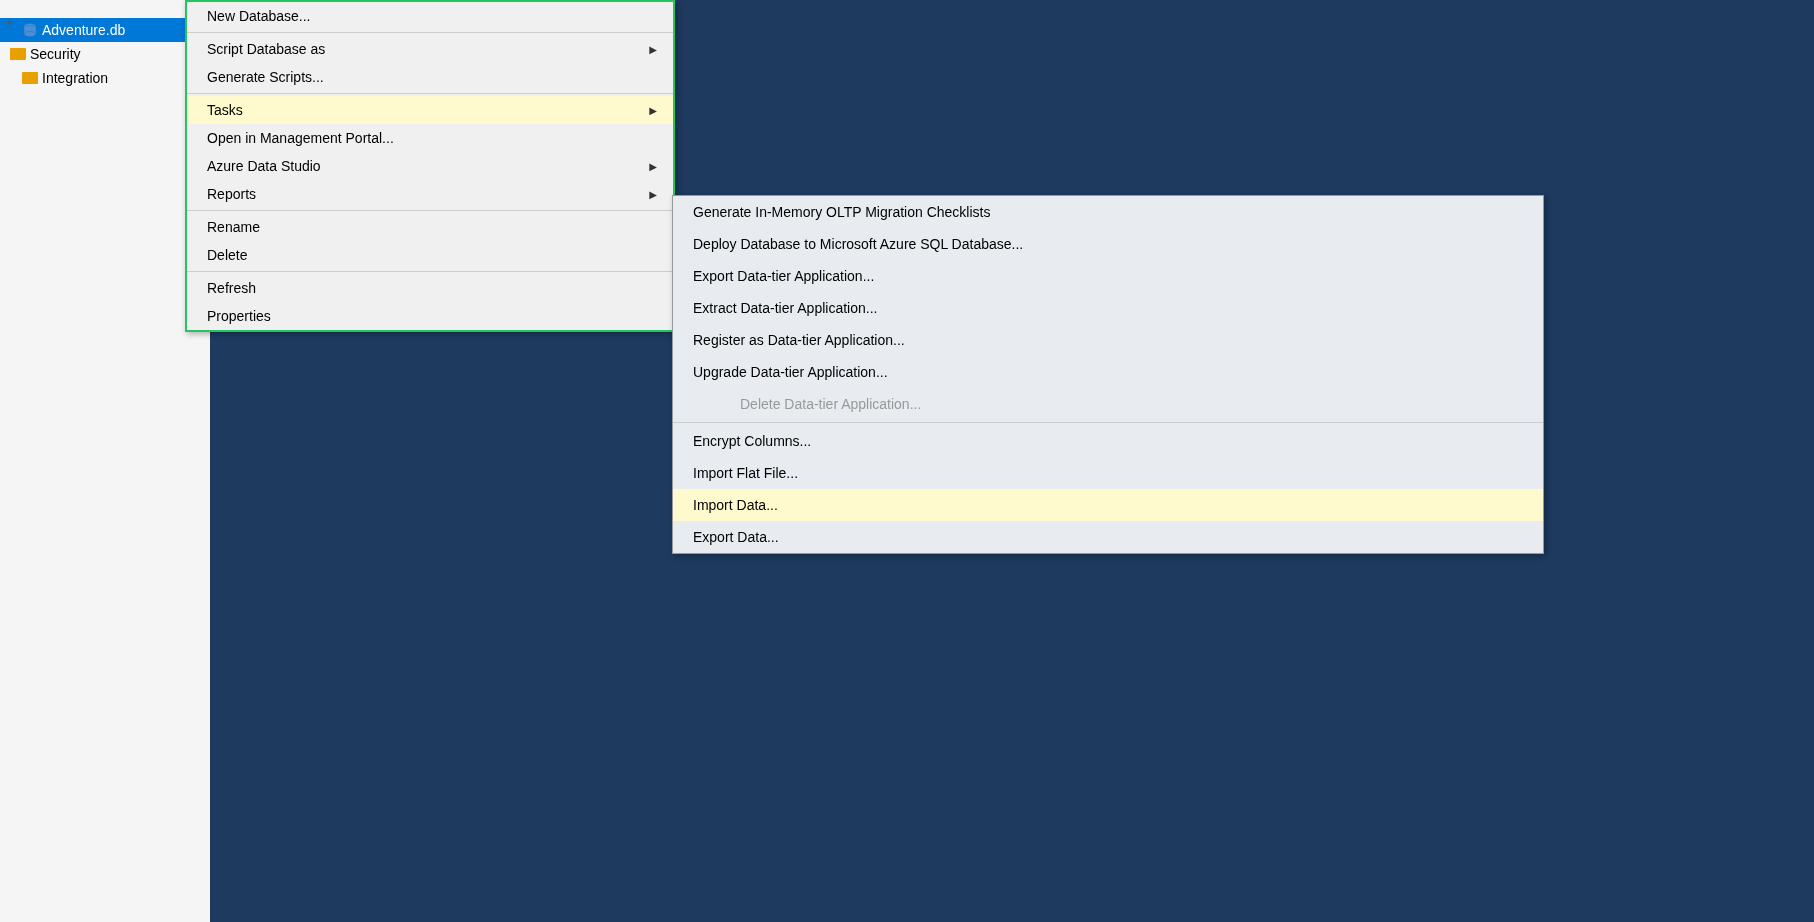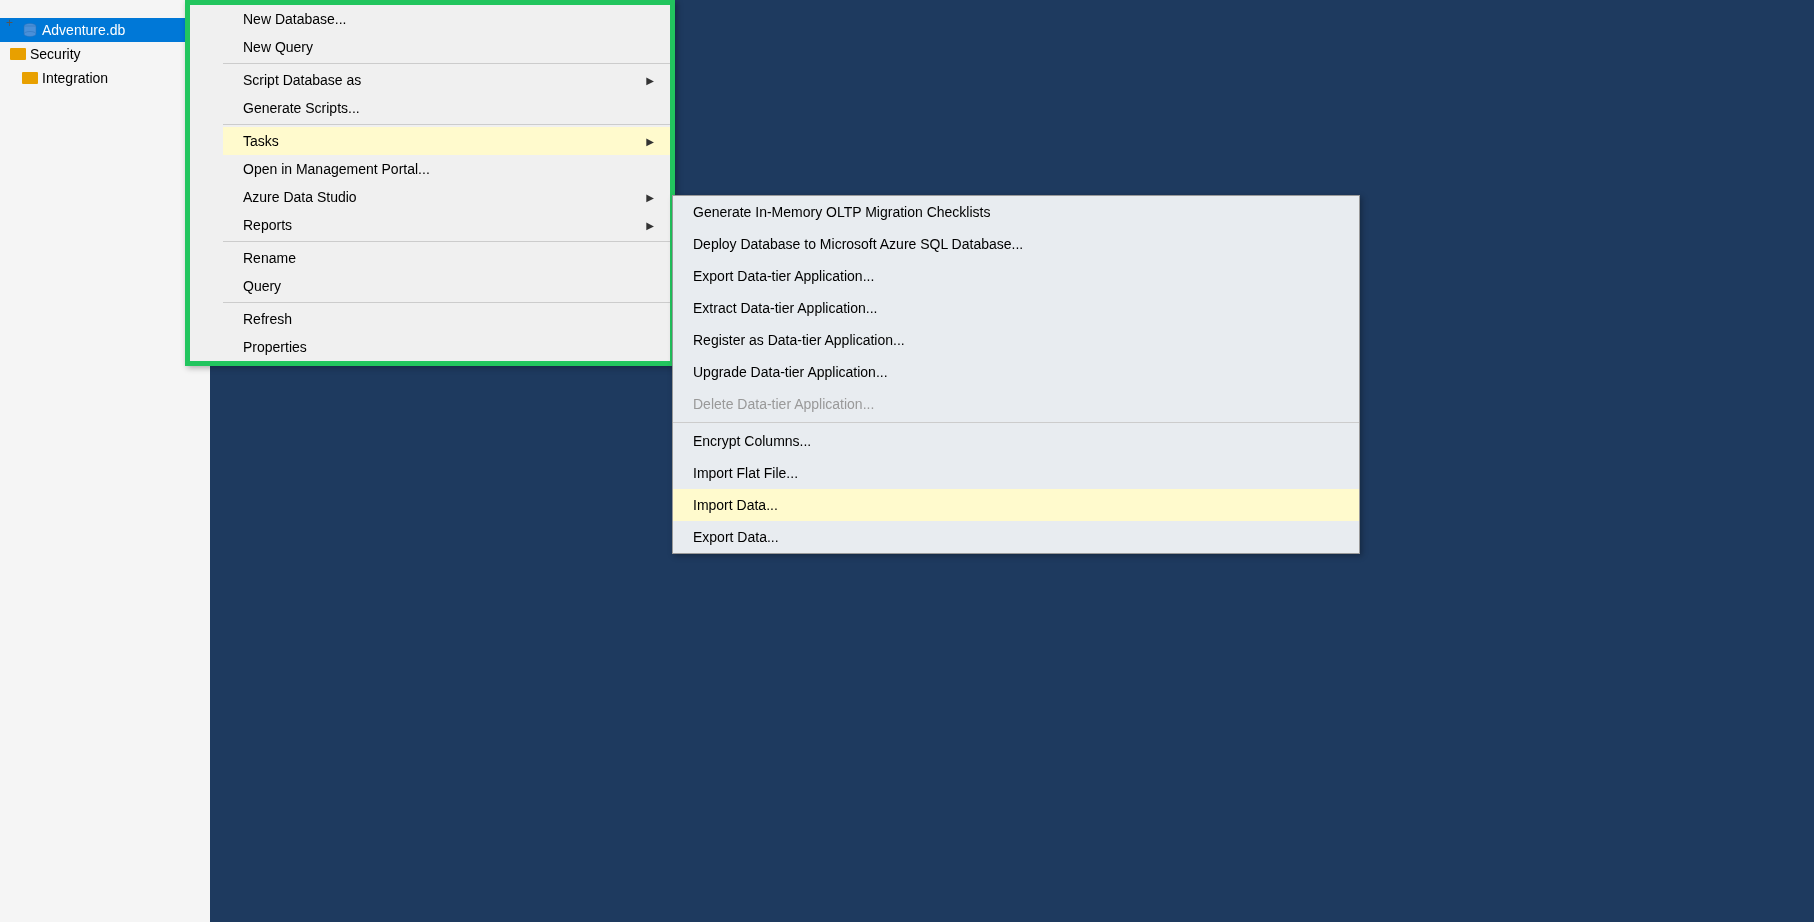--- a/index.html
+++ b/index.html
@@ -36,24 +36,23 @@
       color: white;
     }
 
     
     .context-menu {
       position: absolute;
       top: 0;
       left: 185px;
       width: 490px;
       background: #f0f0f0;
-      border: 5px solid #22c55e;
+      border: 2px solid #22c55e;
       box-shadow: 2px 2px 6px rgba(0,0,0,0.3);
       z-index: 100;
-      padding-left: 33px;
     }
 
     .menu-item {
       display: flex;
       align-items: center;
       justify-content: space-between;
       padding: 6px 16px 6px 20px;
       cursor: pointer;
       white-space: nowrap;
       color: #000;
@@ -77,21 +76,21 @@
 
     .menu-item.disabled {
       color: #999;
     }
 
     
     .submenu {
       position: absolute;
       top: 195px;
       left: 672px;
-      width: 688px;
+      width: 872px;
       background: #e8ecf0;
       border: 1px solid #999;
       box-shadow: 2px 2px 6px rgba(0,0,0,0.3);
       z-index: 200;
     }
 
     .submenu .menu-item {
       padding: 8px 20px;
       background: transparent;
       color: #000;
@@ -133,23 +132,20 @@
     <span>Integration</span>
   </div>
 </div>
 
 <div class="context-menu">
 
   <div class="menu-item">
     <span>New Database...</span>
   </div>
 
-  <div class="menu-item">
-    <span>New Query</span>
-  </div>
 
   <div class="menu-separator"></div>
 
   <div class="menu-item">
     <span>Script Database as</span>
     <span class="arrow">▶</span>
   </div>
 
   <div class="menu-item">
     <span>Generate Scripts...</span>
@@ -176,21 +172,21 @@
     <span class="arrow">▶</span>
   </div>
 
   <div class="menu-separator"></div>
 
   <div class="menu-item">
     <span>Rename</span>
   </div>
 
   <div class="menu-item">
-    <span>Query</span>
+    <span>Delete</span>
   </div>
 
   <div class="menu-separator"></div>
 
   <div class="menu-item">
     <span>Refresh</span>
   </div>
 
   <div class="menu-item">
     <span>Properties</span>
@@ -218,21 +214,21 @@
 
   <div class="menu-item">
     <span>Register as Data-tier Application...</span>
   </div>
 
   <div class="menu-item">
     <span>Upgrade Data-tier Application...</span>
   </div>
 
   <div class="menu-item disabled">
-    <span style="color:#999;">Delete Data-tier Application...</span>
+    <span style="color:#999;margin-left:47px;">Delete Data-tier Application...</span>
   </div>
 
   <div class="menu-separator"></div>
 
   <div class="menu-item">
     <span>Encrypt Columns...</span>
   </div>
 
   <div class="menu-item">
     <span>Import Flat File...</span>

